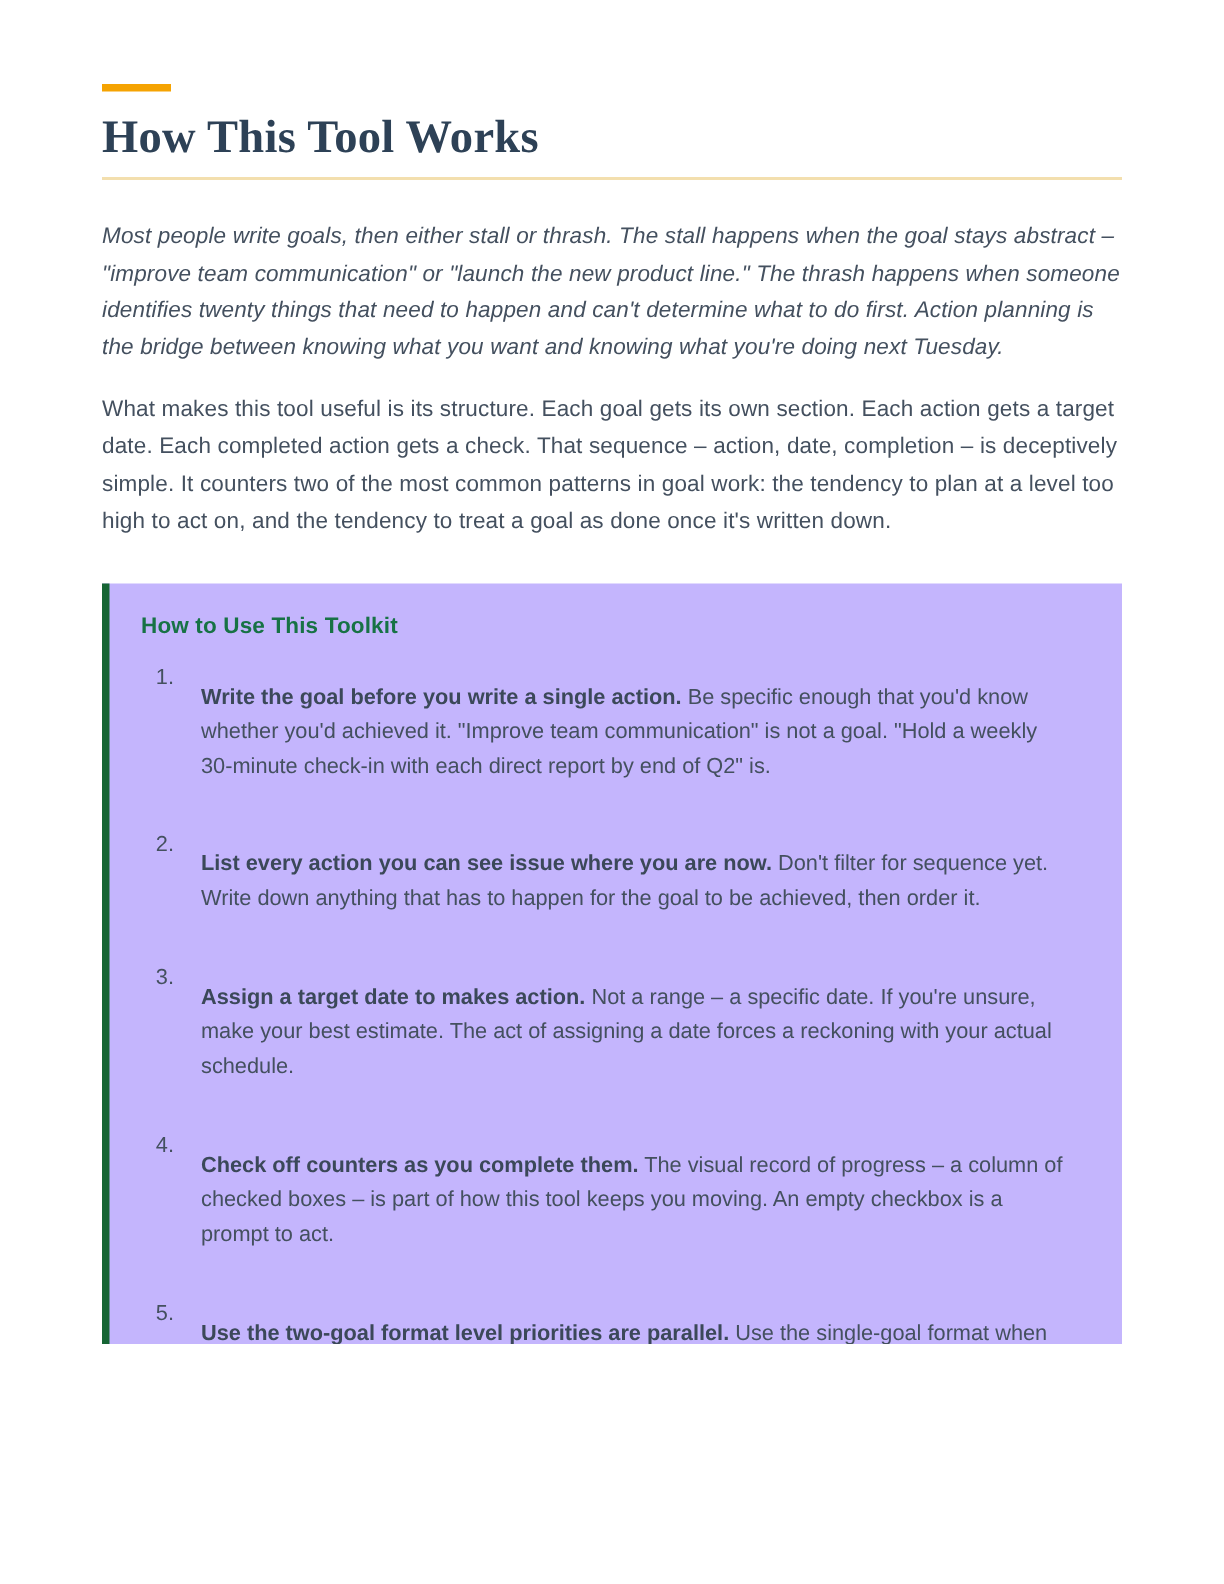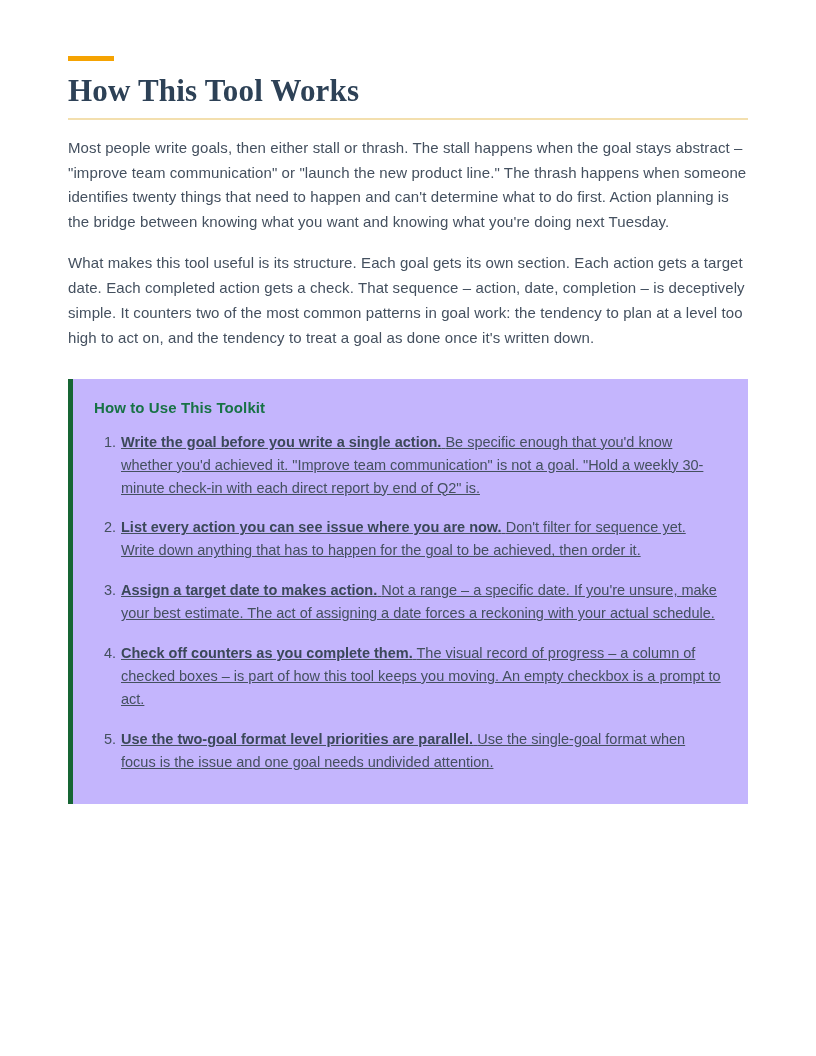--- a/index.html
+++ b/index.html
@@ -41,21 +41,22 @@
   }
   p.body-para {
     margin: 0;
     margin-top: 16px;
     font-size: 15px;
     line-height: 1.66;
     color: #44505F;
     letter-spacing: 0.1px;
   }
   p.body-para:first-of-type {
-    margin-top: 16px;
+    margin-top: 26px;
+    font-style: italic;
   }
   .callout {
     margin-top: 28px;
     background: #c4b5fd;
     border-left: 5px solid #166534;
     padding: 20px 26px 30px 21px;
     box-sizing: border-box;
   }
   .callout-heading {
     margin: 0;
@@ -79,23 +80,22 @@
   ol.callout-list li:first-child {
     margin-top: 15px;
   }
   .li-num {
     flex: 0 0 22px;
     text-align: right;
     padding-right: 5px;
     color: #44505F;
   }
   .li-text {
-    margin: 0;
+    margin: 13px;
     flex: 1;
-    text-decoration: underline;
   }
   .li-text strong {
     font-weight: 700;
     color: #3B4859;
   }
   .footer-page-num {
     position: absolute;
     left: 67px;
     top: 1009px;
     font-size: 11px;

